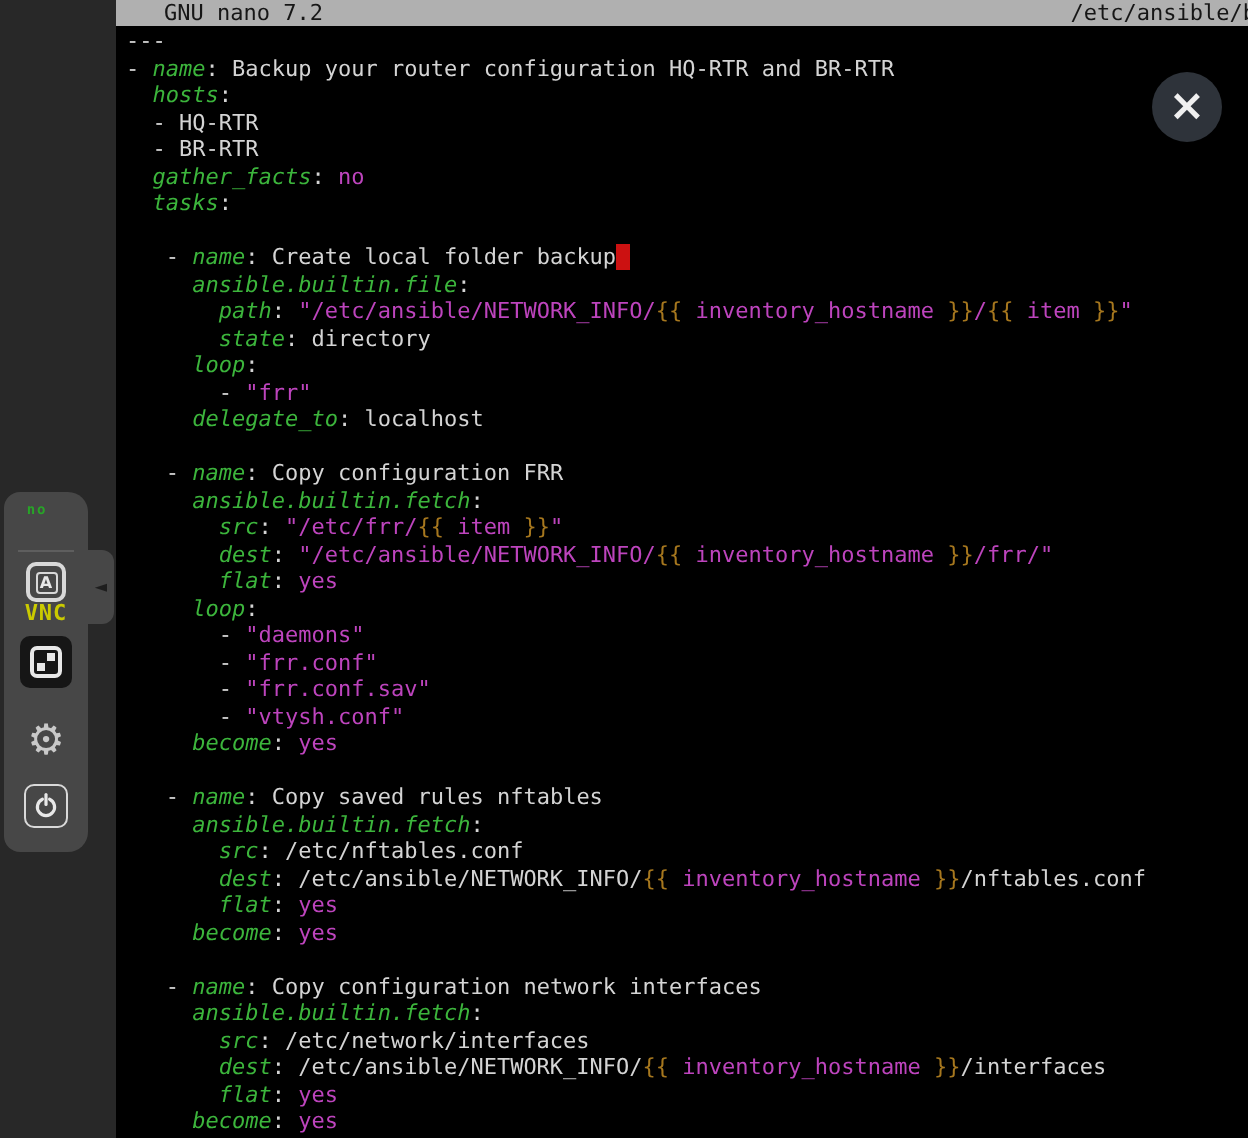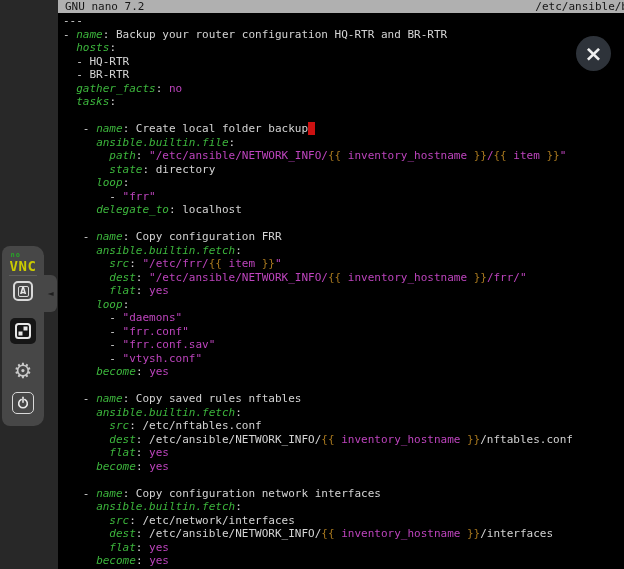--- a/index.html
+++ b/index.html
@@ -15,21 +15,21 @@
   
   .left-strip { position: absolute; left: 0; top: 0; width: 58px; height: 569px; background: #282828; }
   .control-bar {
     position: absolute; left: 2px; top: 246px; width: 42px; height: 180px;
     background: #474747; border-radius: 8px 10px 10px 8px;
   }
   .logo { position: absolute; top: 6px; left: 0; right: 0; text-align: center;
           font-family: "DejaVu Sans Mono", monospace; font-weight: bold; line-height: 1; }
   .logo-inner { display: inline-block; text-align: left; }
   .logo-no  { display: block; color: #28a428; font-size: 7px; letter-spacing: 1px; margin-left: 1px; }
-  .logo-vnc { display: block; color: #cbcb00; font-size: 14px; letter-spacing: 0.5px; }
+  .logo-vnc { display: block; color: #cbcb00; font-size: 11px; letter-spacing: 0.5px; margin-top: 42px; }
   .bar-divider { position: absolute; top: 29px; left: 7px; right: 7px; height: 1px; background: #5e5e5e; }
 
   .vbtn {
     position: absolute; left: 50%; transform: translateX(-50%);
     background: transparent; border: none; padding: 0; margin: 0;
     display: flex; align-items: center; justify-content: center; cursor: pointer;
   }
   .vbtn.keycap { top: 35px; width: 20px; height: 20px; border: 2px solid #d9d9d9; border-radius: 5px; }
   .keycap-inner {
     display: flex; align-items: center; justify-content: center;
@@ -47,21 +47,21 @@
     display: flex; align-items: center; justify-content: center; cursor: pointer;
   }
   .tri { color: #1e1e1e; font-size: 8px; line-height: 1; }
 
   
   .terminal { position: absolute; left: 58px; top: 0; right: 0; bottom: 0; background: #000; }
   .titlebar {
     height: 13px; background: #b0b0b0; color: #161616;
     font-family: "DejaVu Sans Mono", monospace; font-size: 11px; line-height: 13px;
     display: flex; justify-content: space-between;
-    padding-left: 7px; overflow: hidden; white-space: pre;
+    padding-left: 24px; overflow: hidden; white-space: pre;
   }
   .titlebar .path { margin-right: -4px; }
   .code {
     font-family: "DejaVu Sans Mono", monospace; font-size: 11px; line-height: 13.5px;
     white-space: pre; padding: 1px 0 0 5px; color: #d4d4d4;
   }
   .tline { height: 13.5px; }
   .c-g   { color: #3cb53c; font-style: italic; }
   .c-w   { color: #d4d4d4; }
   .c-m   { color: #bd44bd; }

